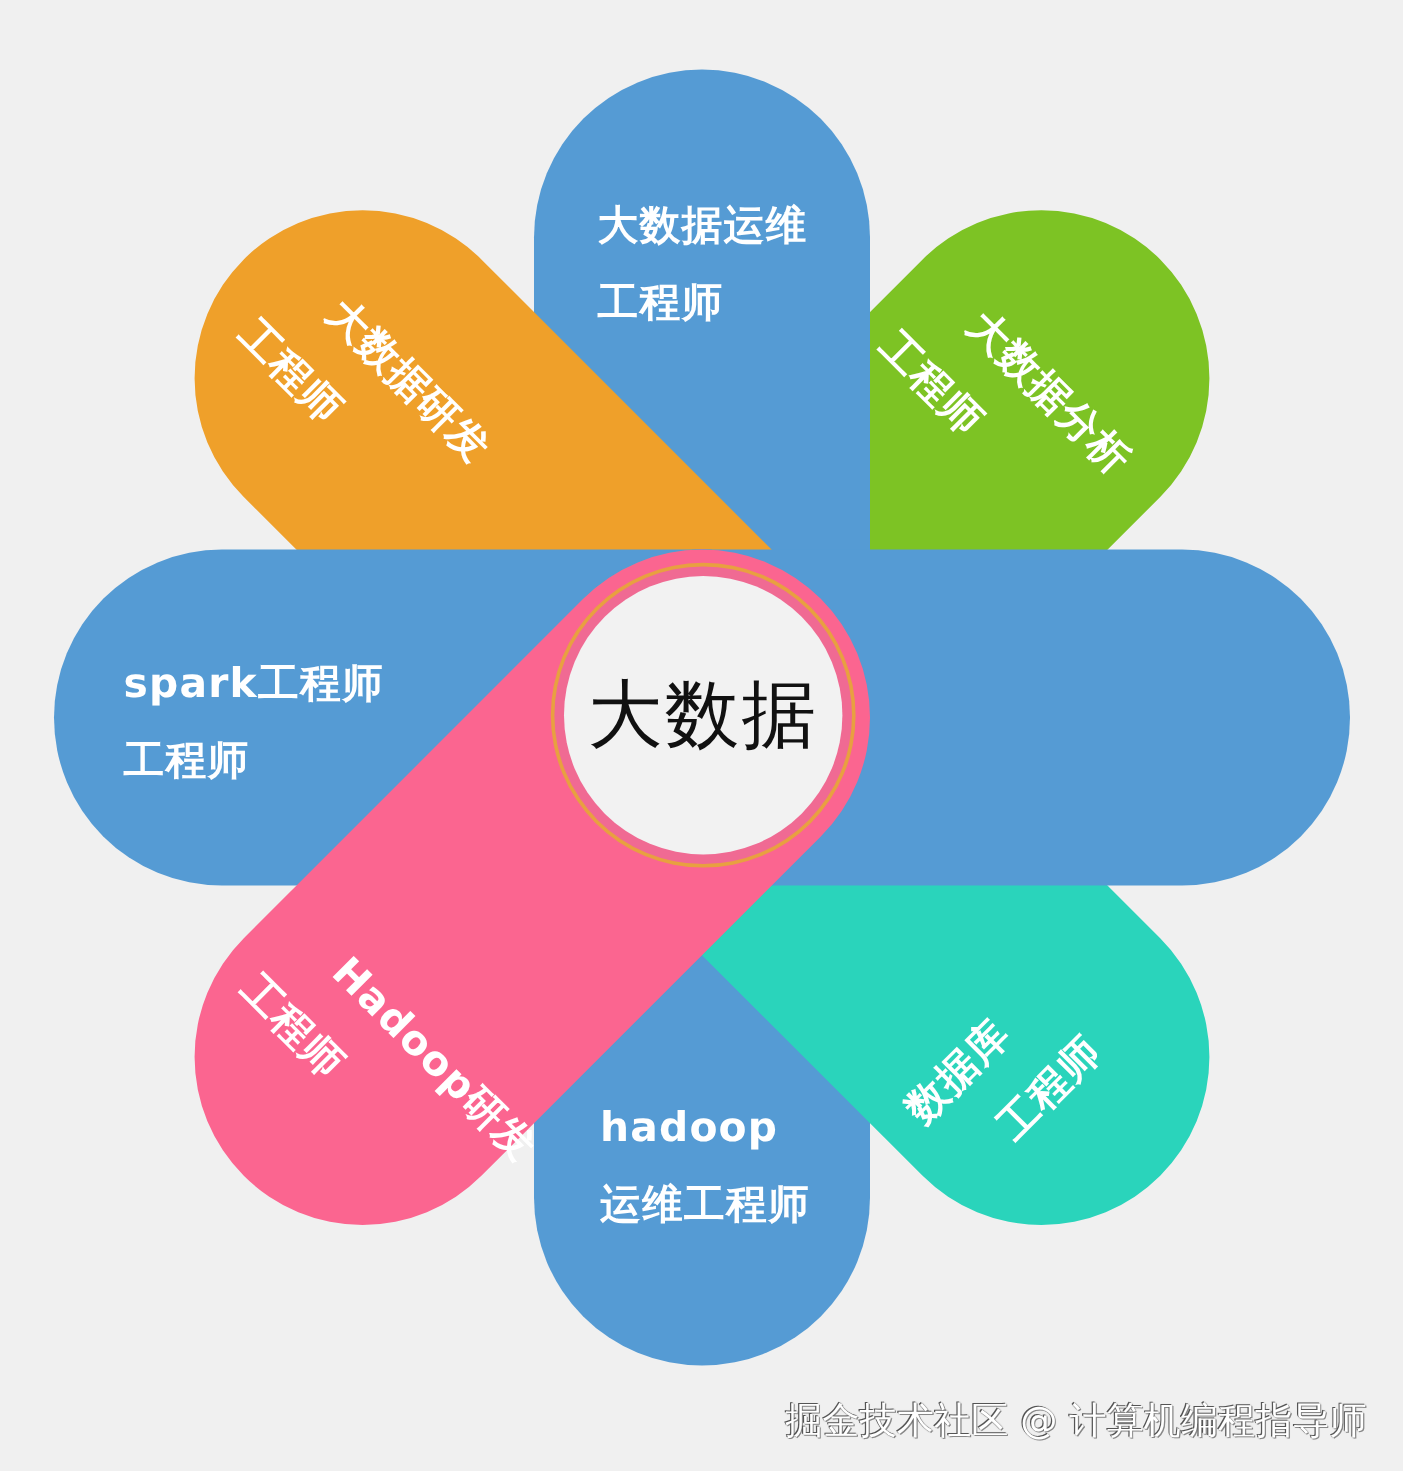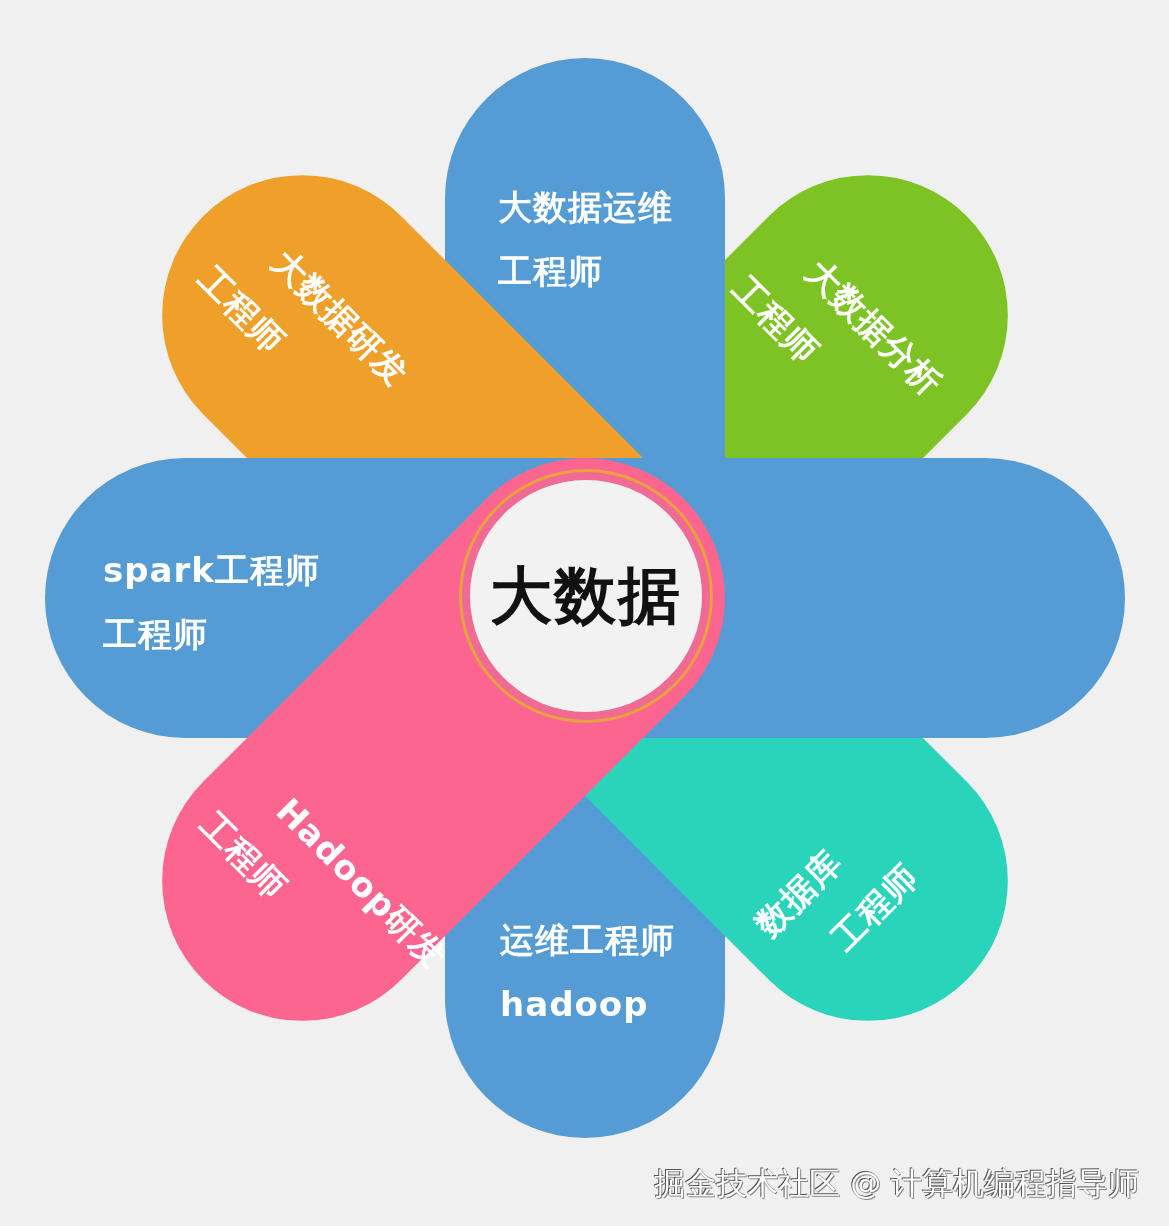--- a/index.html
+++ b/index.html
@@ -39,21 +39,21 @@
     position: absolute;
     left: 470px; top: 480px;
     width: 232px; height: 232px;
     border-radius: 50%;
     background: #f2f2f2;
     box-shadow: 0 0 0 8px #f06a93, 0 0 0 11px #e8a040;
     display: flex; align-items: center; justify-content: center;
   }
   .center-text {
     font-size: 62px;
-    font-weight: bold;
+    font-weight: normal;
     color: #111111;
     letter-spacing: 2px;
   }
   .watermark {
     position: absolute;
     right: 30px; top: 1163px;
     font-size: 31px;
     color: #ffffff;
     text-shadow: -1px -1px 0 #555, 1px 1px 0 #888, 0 0 1px #444;
   }
@@ -65,21 +65,21 @@
 
   <div class="petal" style="background:#7dc324; transform: rotate(45deg);"></div>
   <div class="petal" style="background:#559bd4; transform: rotate(0deg);"></div>
   <div class="petal" style="background:#efa02a; transform: rotate(-45deg);"></div>
   <div class="petal" style="background:#559bd4; transform: rotate(-90deg);"></div>
   <div class="petal" style="background:#559bd4; transform: rotate(180deg);"></div>
   <div class="petal" style="background:#2ad4bb; transform: rotate(135deg);"></div>
   <div class="petal" style="background:#559bd4; transform: rotate(90deg);"></div>
   <div class="petal" style="background:#fb6590; transform: rotate(-135deg);"></div>
 
-  <div class="label" style="left:498px; top:176px;font-family:Liberation Serif, serif;">
+  <div class="label" style="left:498px; top:156px;">
     <div>大数据运维</div>
     <div>工程师</div>
   </div>
 
   <div class="label" style="left:196px; top:262px; transform: rotate(45deg); transform-origin: 50% 50%;">
     <div style="padding-left:40px;">大数据研发</div>
     <div>工程师</div>
   </div>
 
   <div class="label" style="left:730px; top:272px; transform: rotate(45deg); transform-origin: 50% 50%;">
@@ -97,22 +97,22 @@
     <div style="padding-left:44px;">Hadoop研发</div>
     <div>工程师</div>
   </div>
 
   <div class="label" style="left:762px; top:836px; transform: rotate(-45deg); transform-origin: 50% 50%;">
     <div>数据库</div>
     <div style="padding-left:44px;">工程师</div>
   </div>
 
   <div class="label" style="left:500px; top:908px;">
+    <div>hadoop</div>
     <div>运维工程师</div>
-    <div>hadoop</div>
   </div>
 
   <div class="center">
     <span class="center-text">大数据</span>
   </div>
 </div>
 
 <div class="watermark">掘金技术社区 @ 计算机编程指导师</div>
 
 </body></html>

